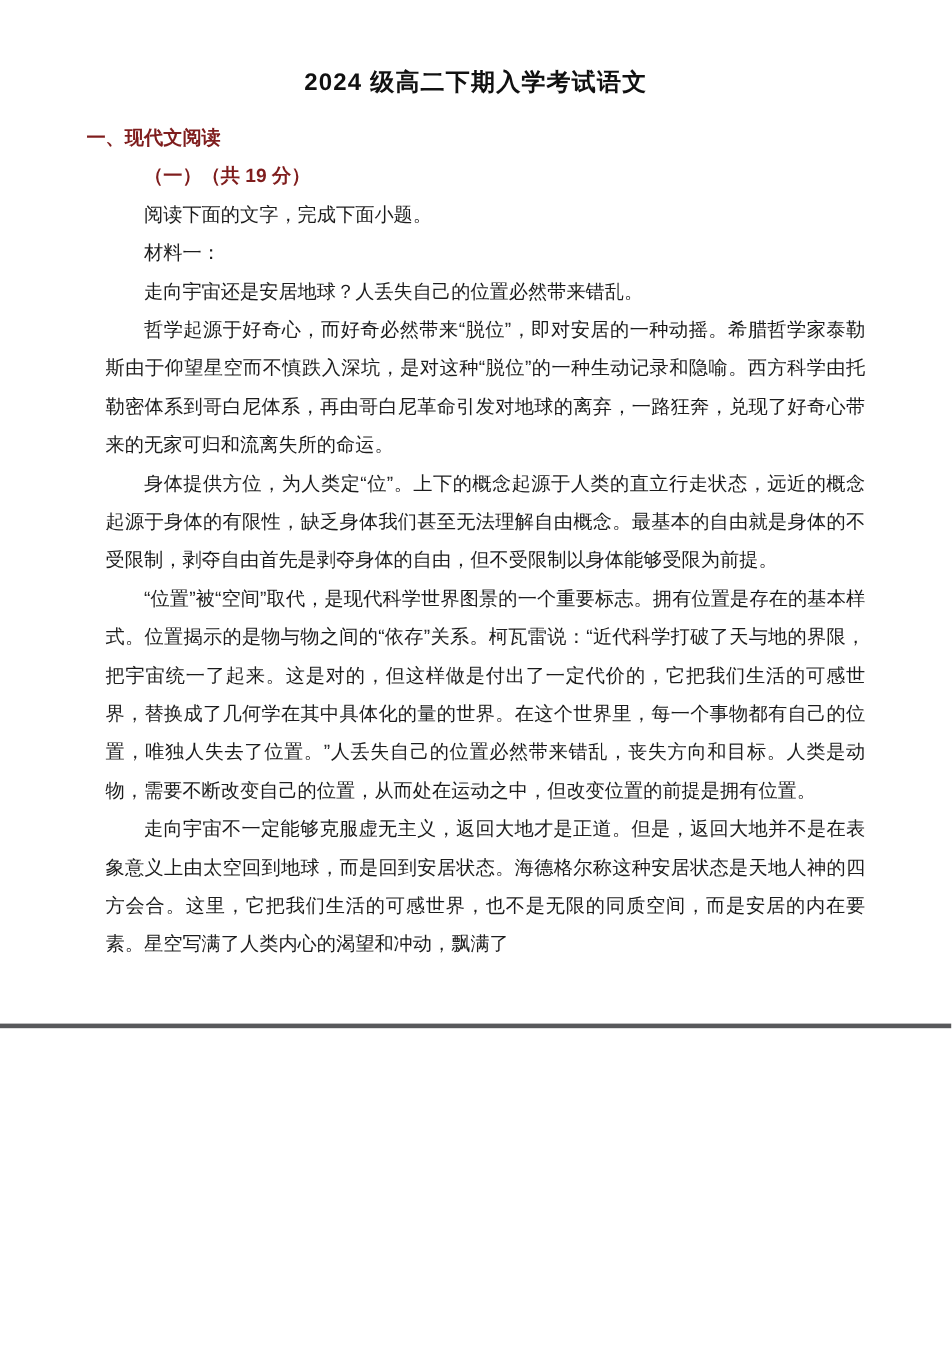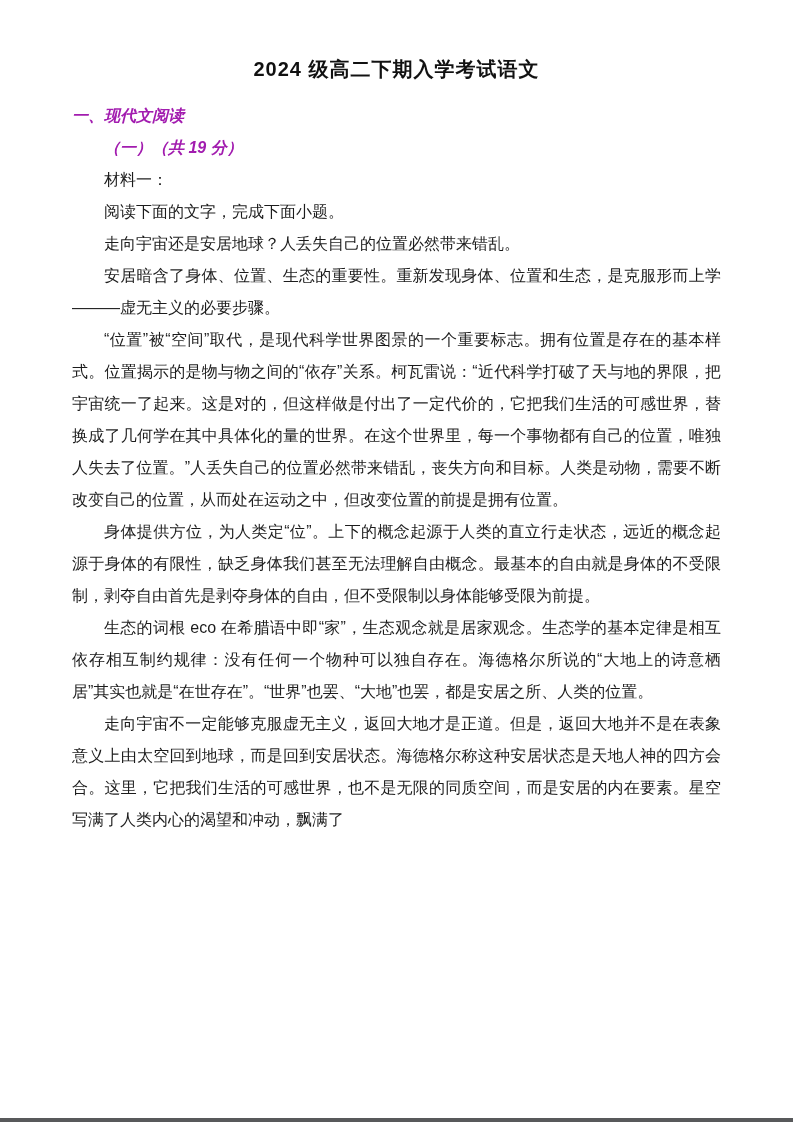--- a/index.html
+++ b/index.html
@@ -7,75 +7,74 @@
   body {
     width: 793px;
     height: 1122px;
     font-family: "Liberation Sans", "DejaVu Sans", sans-serif;
     color: #1c1c1c;
     overflow: hidden;
   }
   .page {
     position: relative;
     width: 793px;
-    height: 1122px;
+    height: 857px;
     padding: 54px 72px 0 72px;
     background: #ffffff;
     overflow: hidden;
   }
   .doc-title {
     text-align: center;
     font-size: 20px;
     font-weight: 700;
     line-height: 30px;
     letter-spacing: 1px;
     margin-bottom: 16px;
     color: #111111;
   }
   .line {
     font-size: 16px;
     line-height: 32px;
     text-align: justify;
     color: #1c1c1c;
   }
-  .bold { font-weight: 700; color: #a21caf; font-style: italic; }
-  .indent { text-indent: 2em; }
+  .bold { font-weight: 700; color: #7f1d1d; }
+  .indent { text-indent: 2em; margin-left: 16px; }
   .bottom-edge {
     position: absolute;
     left: 0;
     bottom: 0;
     width: 100%;
     height: 4px;
     background: #58595b;
   }
 </style>
 </head>
 <body>
 
 <div class="page">
 
   <div class="doc-title">2024 级高二下期入学考试语文</div>
 
   <div class="line bold">一、现代文阅读</div>
 
   <div class="line bold indent">（一）（共 19 分）</div>
 
+  <p class="line indent">阅读下面的文字，完成下面小题。</p>
+
   <p class="line indent">材料一：</p>
-
-  <p class="line indent">阅读下面的文字，完成下面小题。</p>
 
   <p class="line indent">走向宇宙还是安居地球？人丢失自己的位置必然带来错乱。</p>
 
 
+  <p class="line indent">哲学起源于好奇心，而好奇必然带来“脱位”，即对安居的一种动摇。希腊哲学家泰勒斯由于仰望星空而不慎跌入深坑，是对这种“脱位”的一种生动记录和隐喻。西方科学由托勒密体系到哥白尼体系，再由哥白尼革命引发对地球的离弃，一路狂奔，兑现了好奇心带来的无家可归和流离失所的命运。</p>
 
-  <p class="line indent">安居暗含了身体、位置、生态的重要性。重新发现身体、位置和生态，是克服形而上学———虚无主义的必要步骤。</p>
+
+  <p class="line indent">身体提供方位，为人类定“位”。上下的概念起源于人类的直立行走状态，远近的概念起源于身体的有限性，缺乏身体我们甚至无法理解自由概念。最基本的自由就是身体的不受限制，剥夺自由首先是剥夺身体的自由，但不受限制以身体能够受限为前提。</p>
 
   <p class="line indent">“位置”被“空间”取代，是现代科学世界图景的一个重要标志。拥有位置是存在的基本样式。位置揭示的是物与物之间的“依存”关系。柯瓦雷说：“近代科学打破了天与地的界限，把宇宙统一了起来。这是对的，但这样做是付出了一定代价的，它把我们生活的可感世界，替换成了几何学在其中具体化的量的世界。在这个世界里，每一个事物都有自己的位置，唯独人失去了位置。”人丢失自己的位置必然带来错乱，丧失方向和目标。人类是动物，需要不断改变自己的位置，从而处在运动之中，但改变位置的前提是拥有位置。</p>
 
-  <p class="line indent">身体提供方位，为人类定“位”。上下的概念起源于人类的直立行走状态，远近的概念起源于身体的有限性，缺乏身体我们甚至无法理解自由概念。最基本的自由就是身体的不受限制，剥夺自由首先是剥夺身体的自由，但不受限制以身体能够受限为前提。</p>
-
-  <p class="line indent">生态的词根 eco 在希腊语中即“家”，生态观念就是居家观念。生态学的基本定律是相互依存相互制约规律：没有任何一个物种可以独自存在。海德格尔所说的“大地上的诗意栖居”其实也就是“在世存在”。“世界”也罢、“大地”也罢，都是安居之所、人类的位置。</p>
 
   <p class="line indent">走向宇宙不一定能够克服虚无主义，返回大地才是正道。但是，返回大地并不是在表象意义上由太空回到地球，而是回到安居状态。海德格尔称这种安居状态是天地人神的四方会合。这里，它把我们生活的可感世界，也不是无限的同质空间，而是安居的内在要素。星空写满了人类内心的渴望和冲动，飘满了</p>
 
   <div class="bottom-edge"></div>
 
 </div>
 
 </body></html>

